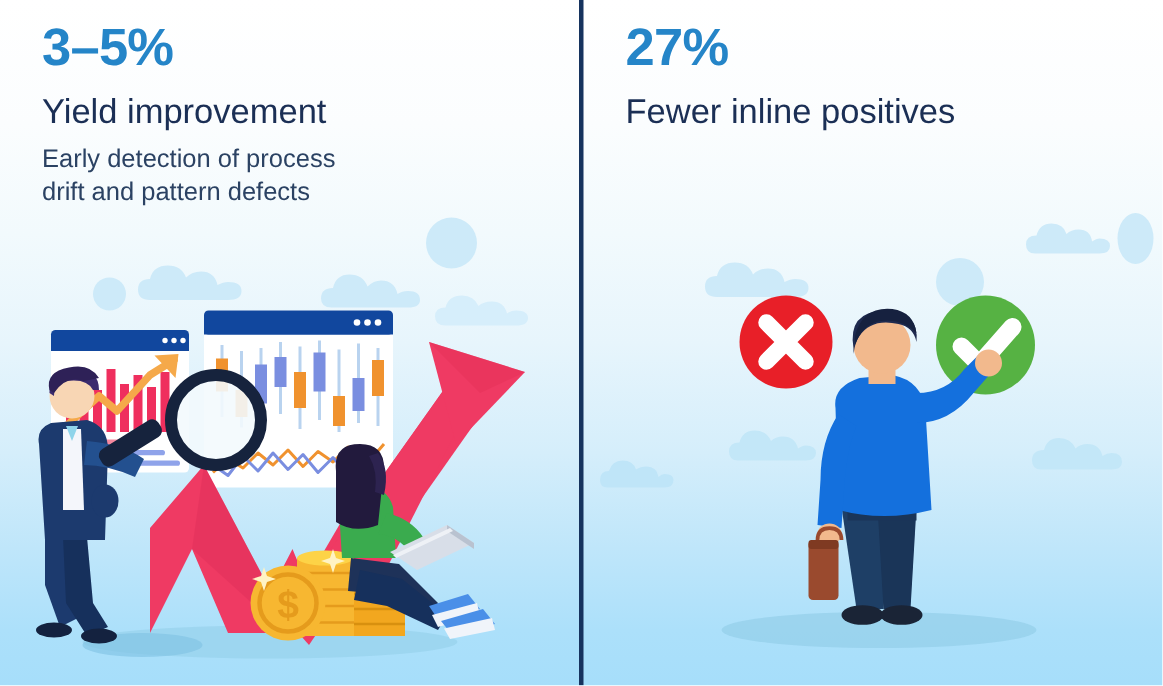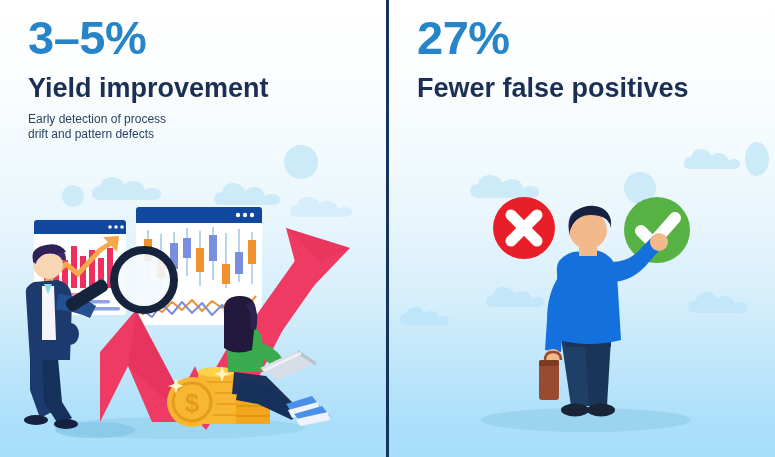--- a/index.html
+++ b/index.html
@@ -58,36 +58,36 @@
   #panel-left  { left: 0;     width: 386px; }
   #panel-right { left: 389px; width: 362px; }
 
   .panel-text {
     position: absolute;
     top: 14px;
     left: 28px;
     right: 12px;
   }
   .stat-number {
-    font-size: 47px;
+    font-size: 35px;
     font-weight: bold;
     color: #2585c8;
     line-height: 1.02;
     letter-spacing: -0.5px;
     margin: 0 0 12px 0;
   }
   .stat-title {
-    font-size: 27px;
-    font-weight: bold;
+    font-size: 23px;
+    font-weight: normal;
     color: #1b2f55;
     line-height: 1.1;
     margin: 0 0 8px 0;
   }
   .stat-desc {
-    font-size: 12px;
+    font-size: 17px;
     font-weight: normal;
     color: #2b4263;
     line-height: 1.32;
     margin: 0;
     white-space: pre-line;
   }
 
   
   .illus {
     position: absolute;
@@ -314,21 +314,21 @@
         </g>
 
       </svg>
     </div>
   </div>
 
   <div class="panel" id="panel-right">
 
     <div class="panel-text">
       <div class="stat-number">27%</div>
-      <div class="stat-title">Fewer false positives</div>
+      <div class="stat-title">Fewer inline positives</div>
     </div>
 
     <div class="illus">
       <svg width="386" height="267" viewBox="0 0 386 267">
 
         <ellipse cx="197" cy="230" rx="105" ry="12" fill="#8fcbe6" opacity="0.6"></ellipse>
 
         <g>
           <circle cx="135" cy="38" r="31" fill="#e81f28"></circle>
           <path d="M122 25 L148 51 M148 25 L122 51" stroke="#ffffff" stroke-width="11" stroke-linecap="round"></path>

